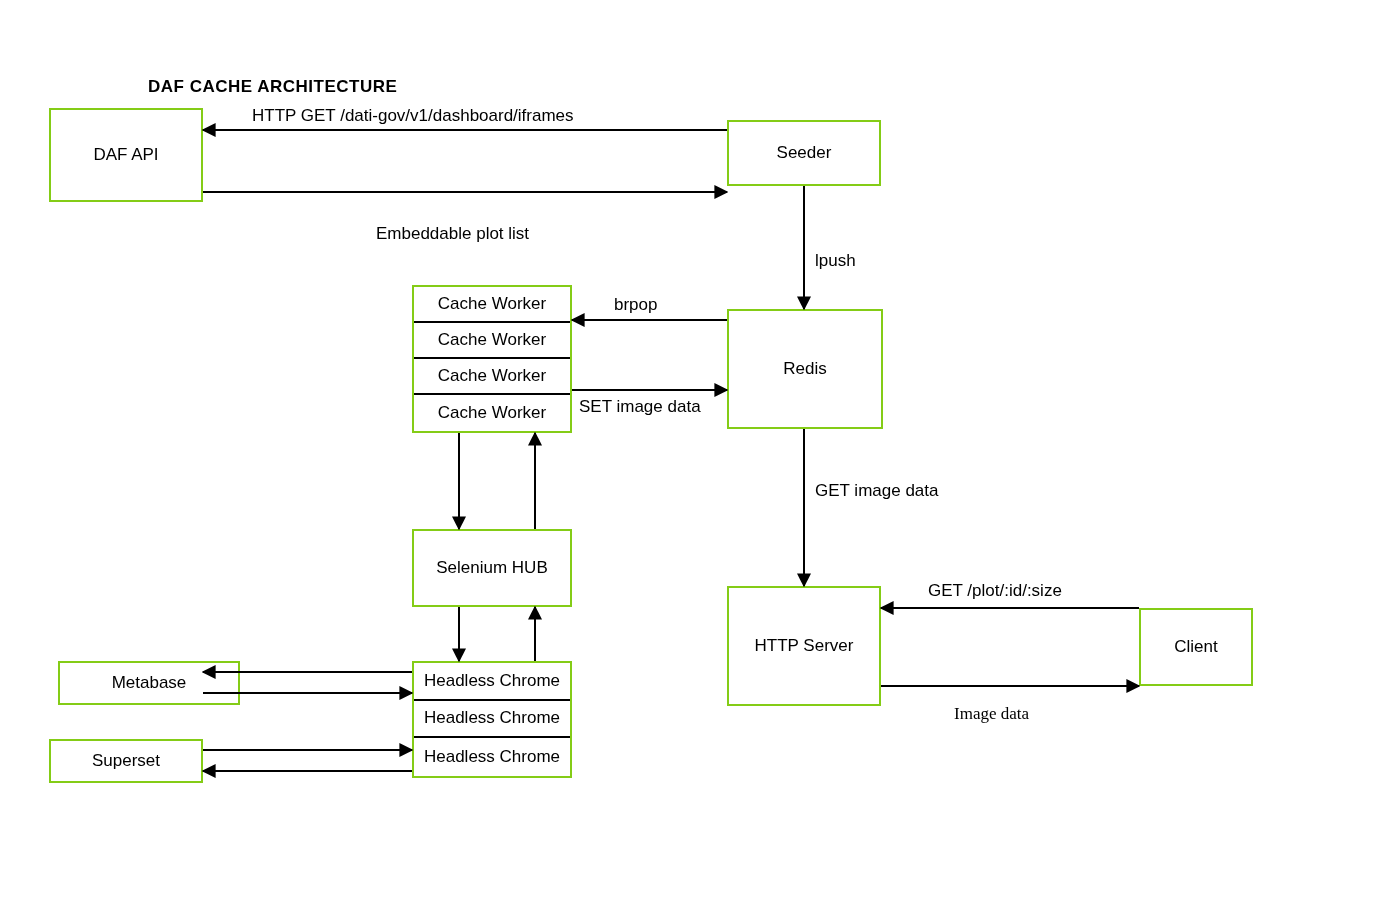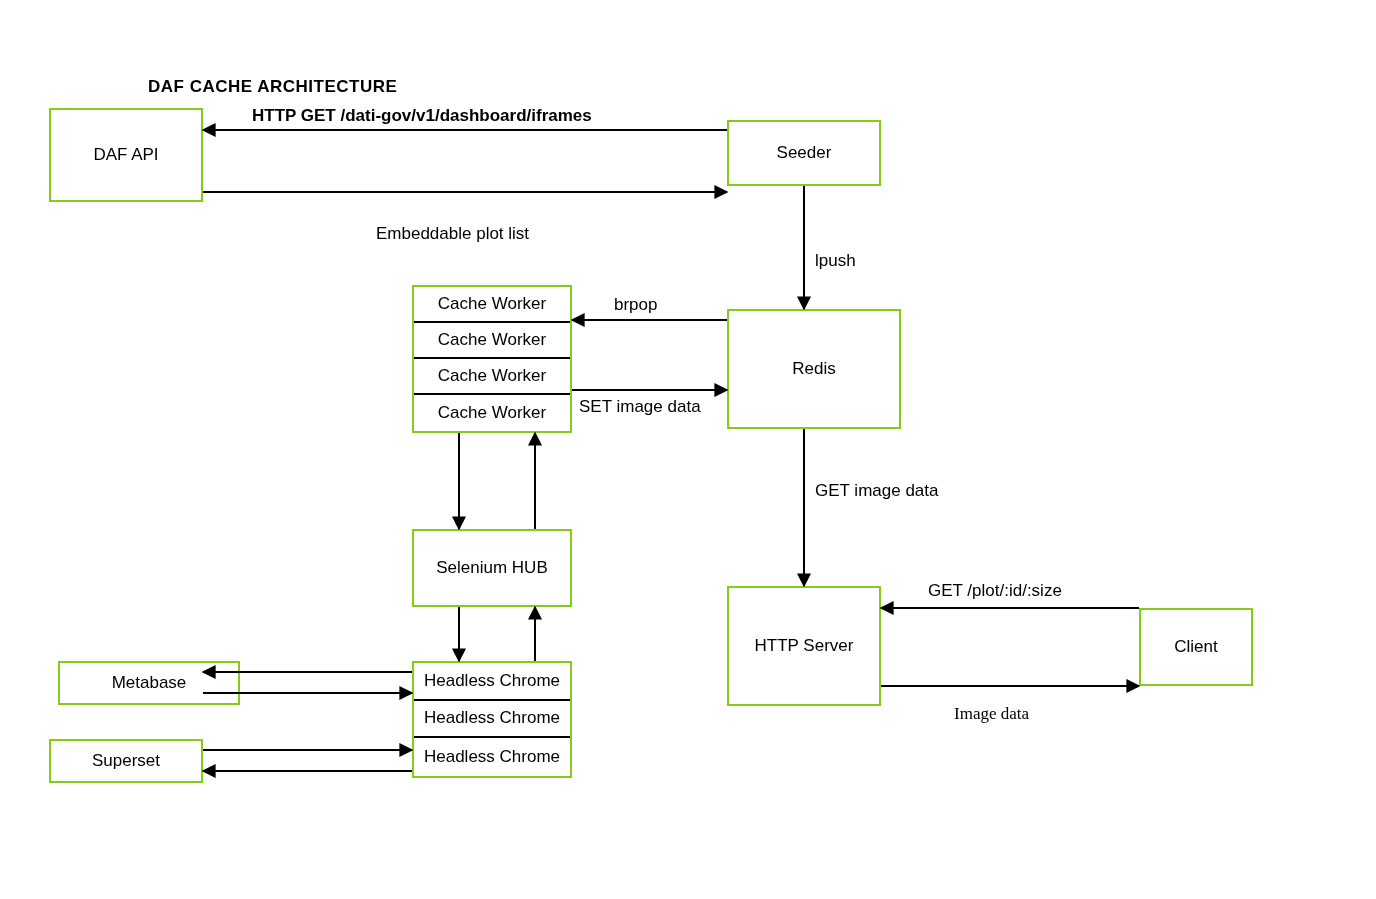--- a/index.html
+++ b/index.html
@@ -50,21 +50,21 @@
   <div class="title" style="left:148px; top:40px;margin-top:37px;">DAF CACHE ARCHITECTURE</div>
 
   <div class="box" style="left:49px; top:108px; width:154px; height:94px;">
     <span>DAF API</span>
   </div>
 
   <div class="box" style="left:727px; top:120px; width:154px; height:66px;">
     <span>Seeder</span>
   </div>
 
-  <div class="box" style="left:727px; top:309px; width:174px; height:120px;">
+  <div class="box" style="left:727px; top:309px; width:156px; height:120px;">
     <span>Redis</span>
   </div>
 
   <div class="box" style="left:727px; top:586px; width:154px; height:120px;">
     <span>HTTP Server</span>
   </div>
 
   <div class="box" style="left:1139px; top:608px; width:114px; height:78px;">
     <span>Client</span>
   </div>
@@ -87,21 +87,21 @@
   </div>
 
   <div class="box" style="left:58px; top:661px; width:182px; height:44px;">
     <span>Metabase</span>
   </div>
 
   <div class="box" style="left:49px; top:739px; width:154px; height:44px;">
     <span>Superset</span>
   </div>
 
-  <div class="edge-label" style="left:252px; top:106px;font-weight:bold;">HTTP GET /dati-gov/v1/dashboard/iframes</div>
+  <div class="edge-label" style="left:252px; top:106px;">HTTP GET /dati-gov/v1/dashboard/iframes</div>
   <div class="edge-label" style="left:376px; top:224px;">Embeddable plot list</div>
   <div class="edge-label" style="left:815px; top:251px;">lpush</div>
   <div class="edge-label" style="left:614px; top:295px;">brpop</div>
   <div class="edge-label" style="left:579px; top:397px;">SET image data</div>
   <div class="edge-label" style="left:815px; top:481px;">GET image data</div>
   <div class="edge-label" style="left:928px; top:581px;">GET /plot/:id/:size</div>
   <div class="edge-label" style="left:954px; top:704px;font-family:Liberation Serif, serif;">Image data</div>
 
   <svg>
     <defs>

